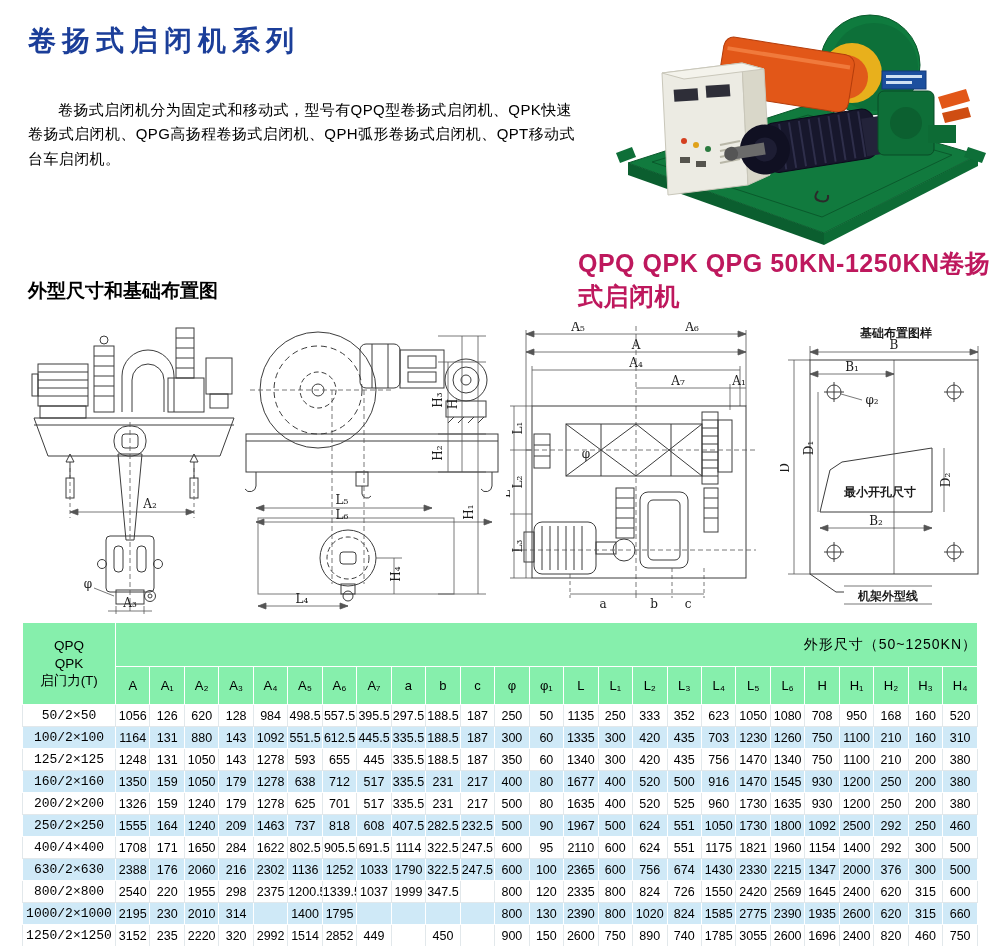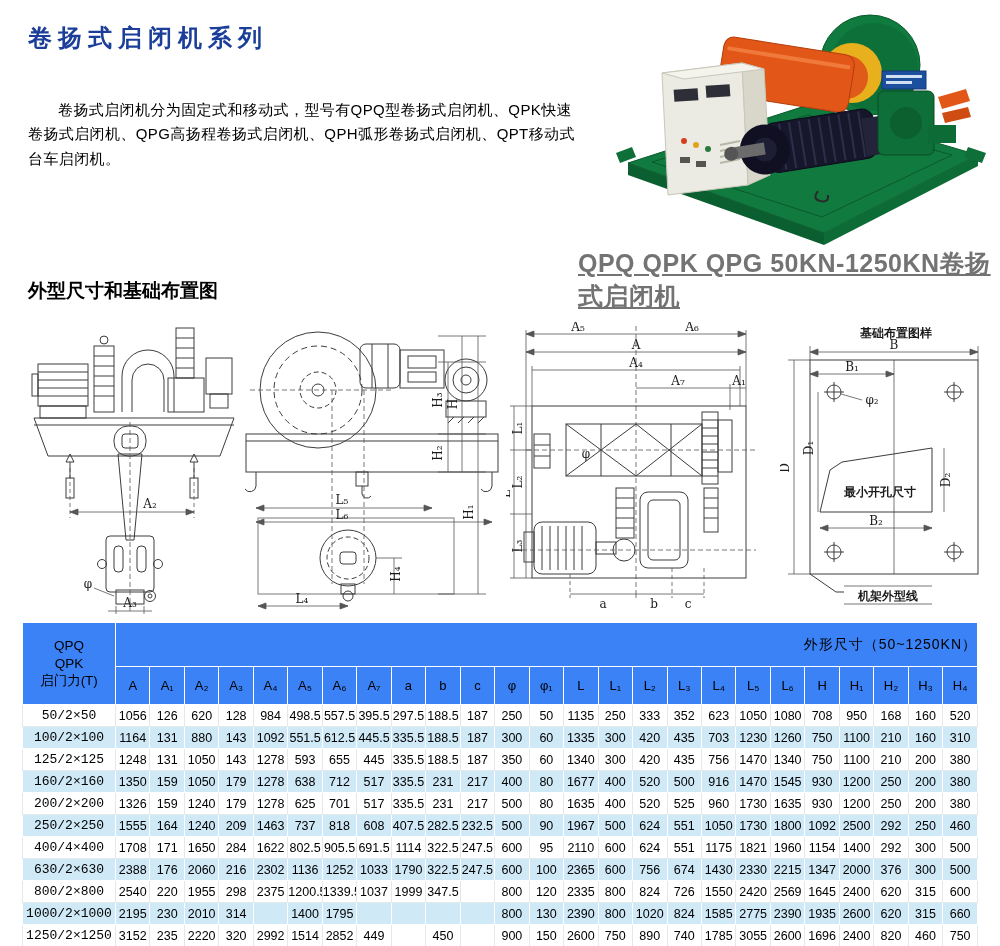--- a/index.html
+++ b/index.html
@@ -3,29 +3,29 @@
 <meta charset="utf-8">
 <style>
   html,body { margin:0; padding:0; }
   body {
     width:1000px; height:946px; position:relative; background:#ffffff;
     font-family:"Liberation Sans", sans-serif; overflow:hidden;
   }
   .page-title {
     position:absolute; left:28px; top:22px;
     font-family:"Liberation Serif","DejaVu Serif",serif;
-    font-size:24px; font-weight:bold; color:#1b3e99; letter-spacing:6px;text-align:right;
+    font-size:28px; font-weight:bold; color:#1b3e99; letter-spacing:6px;text-align:right;
   }
   .intro-text {
     position:absolute; left:28px; top:98px; width:548px;
     font-size:15px; line-height:1.62; color:#000; text-indent:2em; letter-spacing:0.4px;
   }
   .product-caption {
     position:absolute; left:578px; top:247px; width:414px;
-    font-size:25px; font-weight:600; color:#737373; line-height:1.3; letter-spacing:0.5px;text-decoration:underline;
+    font-size:25px; font-weight:600; color:#be185d; line-height:1.3; letter-spacing:0.5px;
   }
   .section-label {
     position:absolute; left:28px; top:278px;
     font-size:19px; font-weight:bold; color:#000;
   }
   .photo { position:absolute; left:612px; top:5px; }
   .drawing { position:absolute; top:322px; }
   #d1 { left:30px; } #d2 { left:242px; } #d3 { left:506px; } #d4 { left:780px; }
   svg text { font-family:"DejaVu Serif","Liberation Serif",serif; font-size:12px; fill:#1a1a1a; }
   svg text.cjk { font-family:"Liberation Sans",sans-serif; }
@@ -34,21 +34,21 @@
   svg .dsh { stroke:#555; stroke-width:0.8; fill:none; stroke-dasharray:5 3; }
 
   table.spec {
     position:absolute; left:22px; top:622px; width:956px;
     border-collapse:collapse; table-layout:fixed; font-size:12.5px; background:#fff;
   }
   table.spec th, table.spec td {
     border:1px solid #e2e8eb; text-align:center; vertical-align:middle;
     padding:0; height:21px; color:#000; font-weight:normal; overflow:hidden;
   }
-  table.spec thead th { background:#3b82f6; border-color:#ffffff; font-size:13px; }
+  table.spec thead th { background:#86efac; border-color:#ffffff; font-size:13px; }
   table.spec th.model-h { width:92px; white-space:pre-line; font-size:13.5px; line-height:1.3; }
   table.spec th.group-h { height:43px; font-size:14px; letter-spacing:1px;text-align:right; }
   table.spec thead tr.dims th { height:37px; }
   table.spec tbody tr.alt td { background:#cfe9f7; border-color:#ffffff; }
   table.spec tbody td.model { font-size:13px;font-family:Liberation Mono, monospace; }
 </style>
 </head>
 <body>
 
 <div class="page-title">卷扬式启闭机系列</div>

